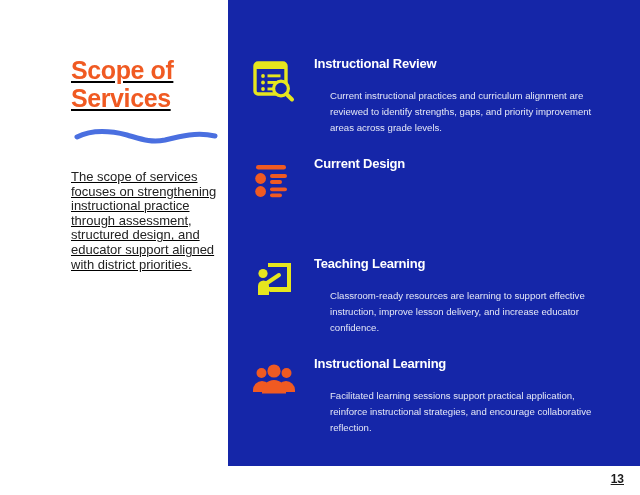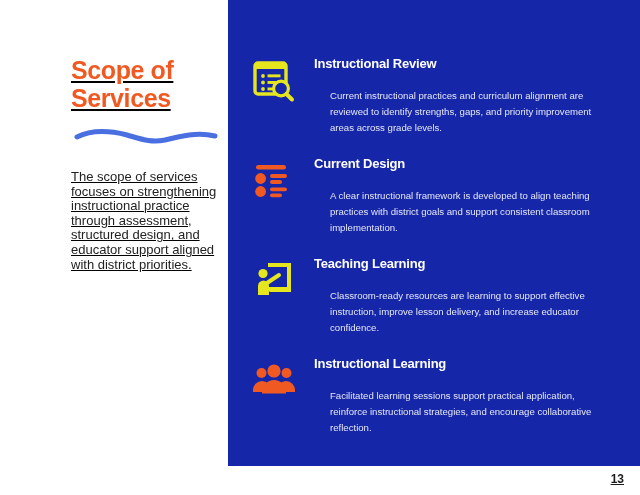--- a/index.html
+++ b/index.html
@@ -145,21 +145,20 @@
       <svg class="item-icon" viewBox="0 0 44 44">
         <rect x="4" y="6" width="30" height="4.6" rx="2.3" fill="#f05a22"></rect>
         <circle cx="8.6" cy="19.5" r="5.4" fill="#f05a22"></circle>
         <rect x="18" y="15" width="17" height="3.9" rx="1.95" fill="#f05a22"></rect>
         <rect x="18" y="21" width="12" height="3.9" rx="1.95" fill="#f05a22"></rect>
         <circle cx="8.6" cy="32.5" r="5.4" fill="#f05a22"></circle>
         <rect x="18" y="28.4" width="17" height="3.9" rx="1.95" fill="#f05a22"></rect>
         <rect x="18" y="34.4" width="12" height="3.9" rx="1.95" fill="#f05a22"></rect>
       </svg>
       <h2 class="item-head">Current Design</h2>
-      <p class="item-body">A clear instructional framework is developed to align teaching practices with district goals and support consistent classroom implementation.</p>
     </div>
 
     <div class="item">
       <svg class="item-icon" viewBox="0 0 44 44">
         <path d="M16 6 H37 V31 H18" fill="none" stroke="#e6e61e" stroke-width="4"></path>
         <rect x="16" y="28" width="22" height="4.6" fill="#e6e61e"></rect>
         <circle cx="11" cy="14.5" r="4.6" fill="#e6e61e"></circle>
         <path d="M6 36 V27 a5.5 5.5 0 0 1 11 0 V36 Z" fill="#e6e61e"></path>
         <path d="M15 24 L27 16" stroke="#e6e61e" stroke-width="4" stroke-linecap="round"></path>
       </svg>

